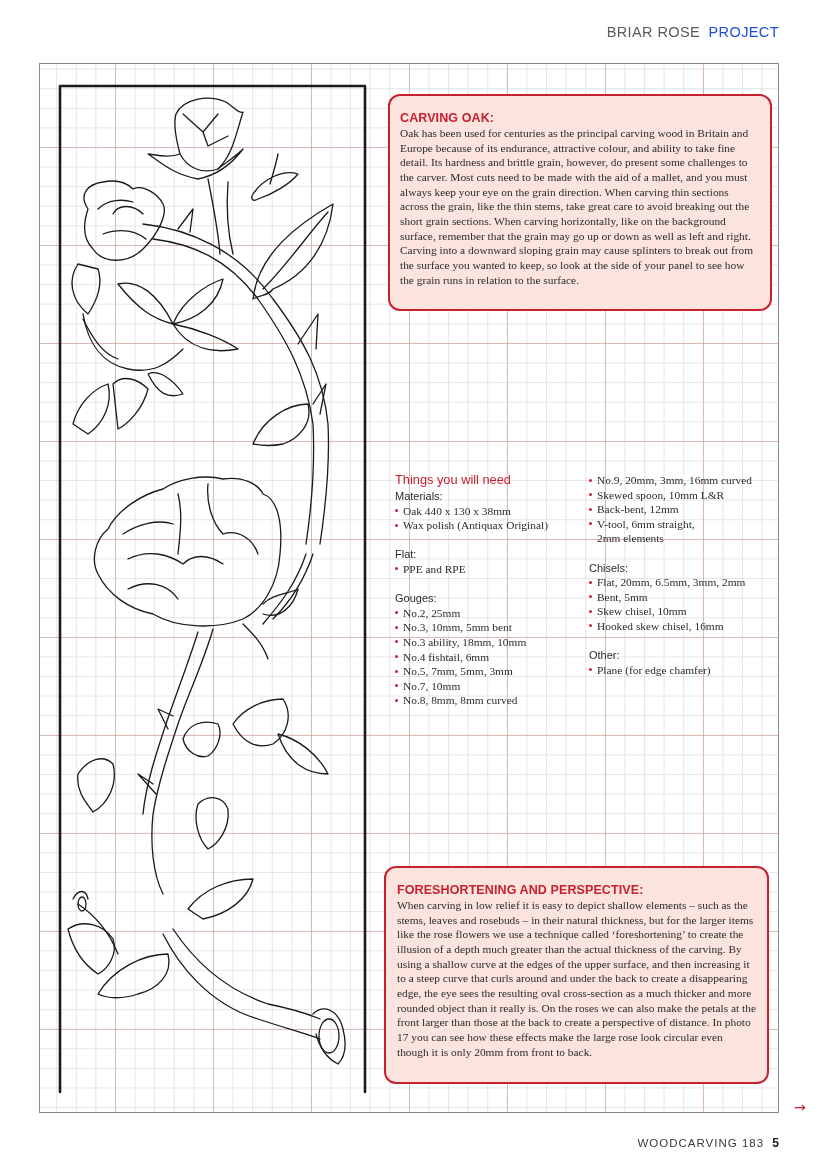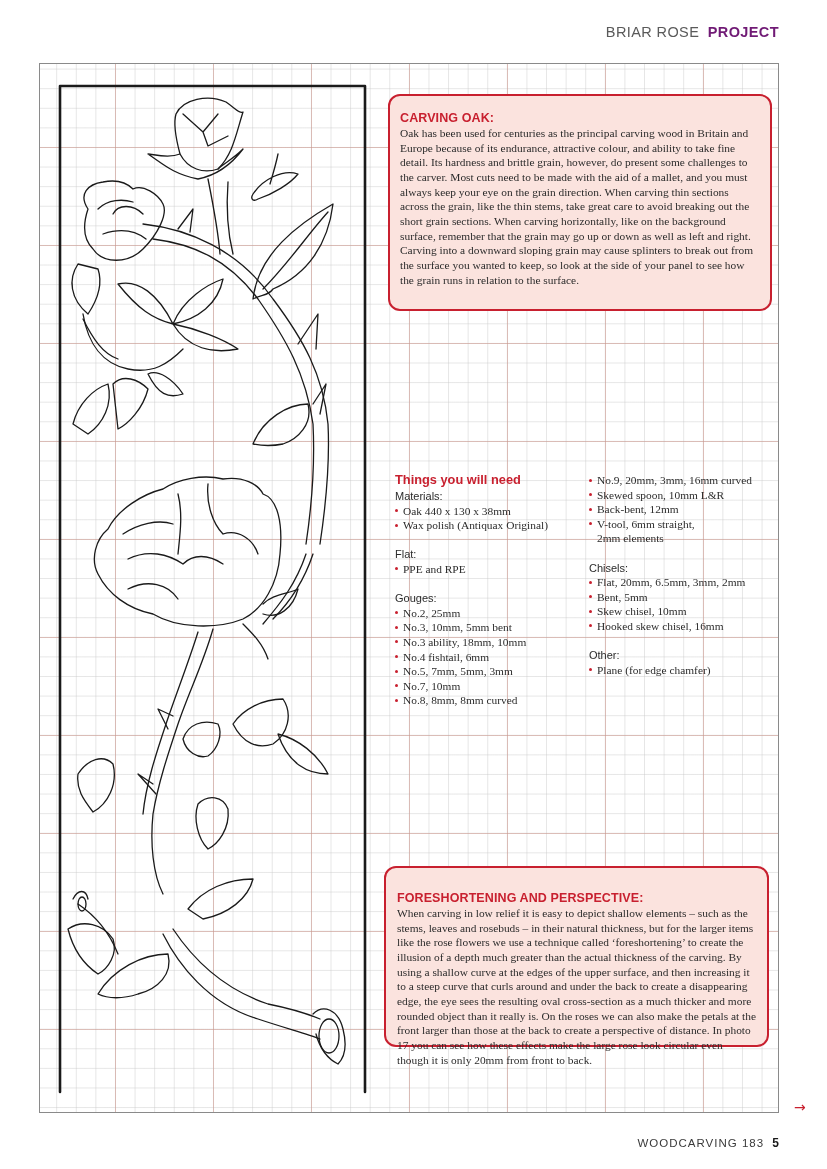--- a/index.html
+++ b/index.html
@@ -7,21 +7,21 @@
       width: 827px; height: 1169px; position: relative; overflow: hidden;
       background: #ffffff;
       font-family: "Liberation Sans", sans-serif;
       color: #2b2b2b;
     }
     .running-head {
       position: absolute; top: 24px; right: 48px;
       font-size: 14.5px; letter-spacing: 0.4px; color: #5a5a5a;
       white-space: nowrap;
     }
-    .running-head .section { color: #701a75; font-weight: bold; margin-left: 4px; }
+    .running-head .section { color: #1d4ed8; font-weight: normal; margin-left: 4px; }
 
     .grid-panel {
       position: absolute; left: 39px; top: 63px; width: 740px; height: 1050px;
       border: 1px solid #8a8a8a; box-sizing: border-box;
       background-color: #ffffff;
       background-image:
         linear-gradient(to right, rgba(205,150,140,0.55) 1px, transparent 1px),
         linear-gradient(to bottom, rgba(205,150,140,0.55) 1px, transparent 1px),
         linear-gradient(to right, rgba(200,200,200,0.45) 1px, transparent 1px),
         linear-gradient(to bottom, rgba(200,200,200,0.45) 1px, transparent 1px);
@@ -42,29 +42,29 @@
       font-family: "Liberation Serif", serif;
       color: #2b2b2b;
     }
     .callout .heading {
       font-family: "Liberation Sans", sans-serif; font-weight: bold;
       color: #c8202f; font-size: 12.5px; letter-spacing: 0.1px; margin: 0 0 1px 0;
     }
     .callout .body { font-size: 11.4px; line-height: 14.65px; margin: 0; }
 
     .callout-oak { left: 388px; top: 94px; width: 384px; height: 217px; padding: 15px 10px 12px 10px; }
-    .callout-fore { left: 384px; top: 866px; width: 385px; height: 181px; padding: 23px 10px 8px 11px; }
+    .callout-fore { left: 384px; top: 866px; width: 385px; height: 218px; padding: 15px 10px 8px 11px; }
 
     .needs {
       position: absolute; left: 395px; top: 473px; width: 380px; height: 240px;
       font-family: "Liberation Serif", serif; font-size: 11.4px; line-height: 14.6px;
       color: #2b2b2b;
     }
     .needs .title {
-      font-family: "Liberation Sans", sans-serif; font-weight: bold;
+      font-family: "Liberation Sans", sans-serif; font-weight: normal;
       color: #c8202f; font-size: 12.8px; margin: 0 0 1px 0;
     }
     .needs .col { position: absolute; top: 0; }
     .needs .col-left { left: 0; top: 16px; width: 190px; }
     .needs .col-right { left: 194px; top: 0; width: 190px; }
     .needs .group-label { font-weight: normal; font-family: "Liberation Sans", sans-serif; font-size: 11px; }
     .needs .group-label.plain { font-weight: normal; }
     .needs ul { list-style: none; margin: 0; padding: 0; }
     .needs li { position: relative; padding-left: 8px; }
     .needs li::before {

